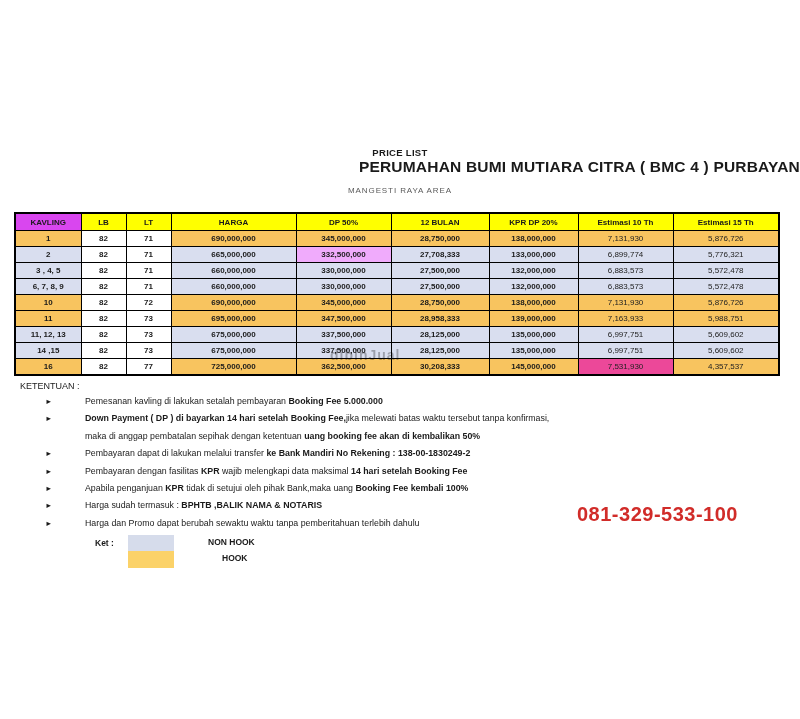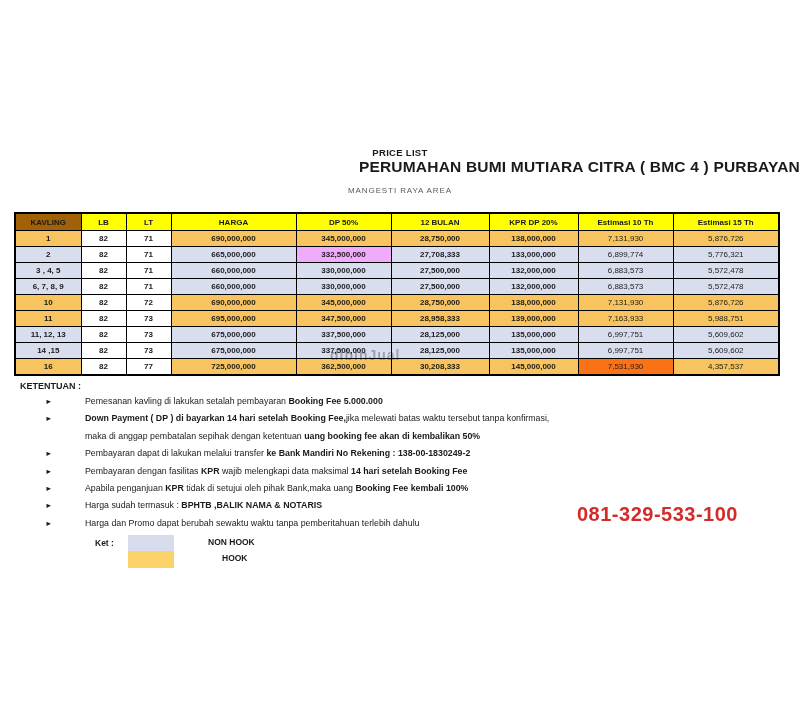--- a/index.html
+++ b/index.html
@@ -14,21 +14,21 @@
   table.price{position:absolute;left:14px;top:212px;width:764px;
               border-collapse:collapse;table-layout:fixed;border:2px solid #000;}
   .price th,.price td{border:1px solid #000;text-align:center;vertical-align:middle;
        font-weight:bold;font-size:8px;padding:0;white-space:nowrap;overflow:hidden;}
   .price th{height:16px;}
   .price td{height:15px;}
   .price td.white{background:#ffffff;}
   .price td.normal{font-weight:normal;color:#222;}
   .watermark{position:absolute;left:330px;top:347px;font-size:14px;font-weight:bold;
              color:#000000;opacity:.28;letter-spacing:1px;}
-  .kt-heading{position:absolute;left:20px;top:381px;font-size:9px;font-weight:bold;}
+  .kt-heading{position:absolute;left:20px;top:381px;font-size:9px;font-weight:normal;}
   .kt-list{position:absolute;left:20px;top:393px;width:755px;}
   .kt-line{display:flex;height:17.4px;line-height:17.4px;font-size:8.8px;}
   .kt-bullet{width:65px;padding-left:25px;box-sizing:border-box;font-size:7.5px;}
   .kt-text{flex:1;white-space:nowrap;overflow:hidden;}
   .kt-text .b{font-weight:bold;}
   .phone{position:absolute;left:577px;top:503px;font-size:20px;font-weight:bold;
          letter-spacing:.5px;}
   .legend-label{position:absolute;left:95px;top:538px;font-size:8.5px;font-weight:bold;}
   .swatch{position:absolute;left:128px;width:46px;height:16px;}
   .swatch.nh{top:535px;}
@@ -52,21 +52,21 @@
         <col style="width:45px">
       <col style="width:125px">
         <col style="width:95px">
         <col style="width:98px">
       <col style="width:89px">
         <col style="width:95px">
         <col style="width:106px">
     </colgroup>
     <thead>
         <tr>
-          <th style="background: #a16207; margin-left: 15px;">KAVLING</th>
+          <th style="background: #d946ef; margin-left: 15px;">KAVLING</th>
           <th style="background: rgb(255, 255, 0);">LB</th>
           <th style="background: rgb(255, 255, 0);">LT</th>
           <th style="background: rgb(255, 255, 0);">HARGA</th>
           <th style="background: rgb(255, 255, 0);">DP 50%</th>
           <th style="background: rgb(255, 255, 0);">12 BULAN</th>
           <th style="background: rgb(255, 255, 0);">KPR DP 20%</th>
           <th style="background: rgb(255, 255, 0);">Estimasi 10 Th</th>
           <th style="background: rgb(255, 255, 0);">Estimasi 15 Th</th>
         </tr>
       </thead>
@@ -160,21 +160,21 @@
           <td class="normal" style="background: rgb(217, 222, 239);">5,609,602</td>
         </tr>
         <tr>
           <td style="background: rgb(248, 196, 95);">16</td>
           <td class="white">82</td>
           <td class="white">77</td>
           <td style="background: rgb(248, 196, 95);">725,000,000</td>
           <td style="background: rgb(248, 196, 95);">362,500,000</td>
           <td style="background: rgb(248, 196, 95); margin-left: 29px;">30,208,333</td>
           <td style="background: rgb(248, 196, 95);">145,000,000</td>
-          <td class="normal" style="background: #f97316;">7,531,930</td>
+          <td class="normal" style="background: #ec4899;">7,531,930</td>
           <td class="normal" style="background: rgb(248, 196, 95);">4,357,537</td>
         </tr>
       </tbody>
   </table>
 
   <div class="watermark">dibinJual</div>
 
   <div class="kt-heading">KETENTUAN :</div>
   <div class="kt-list">
       <div class="kt-line">

